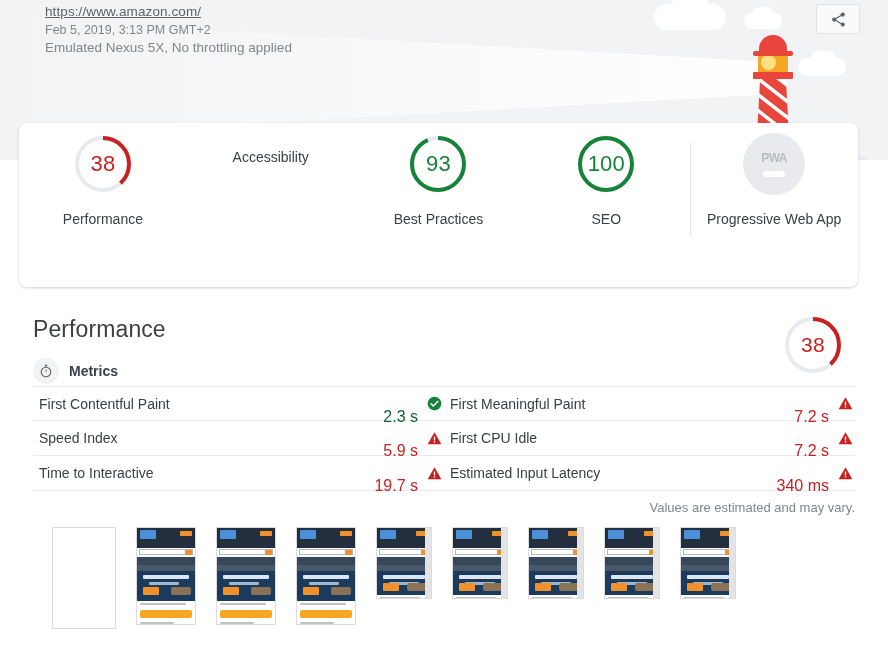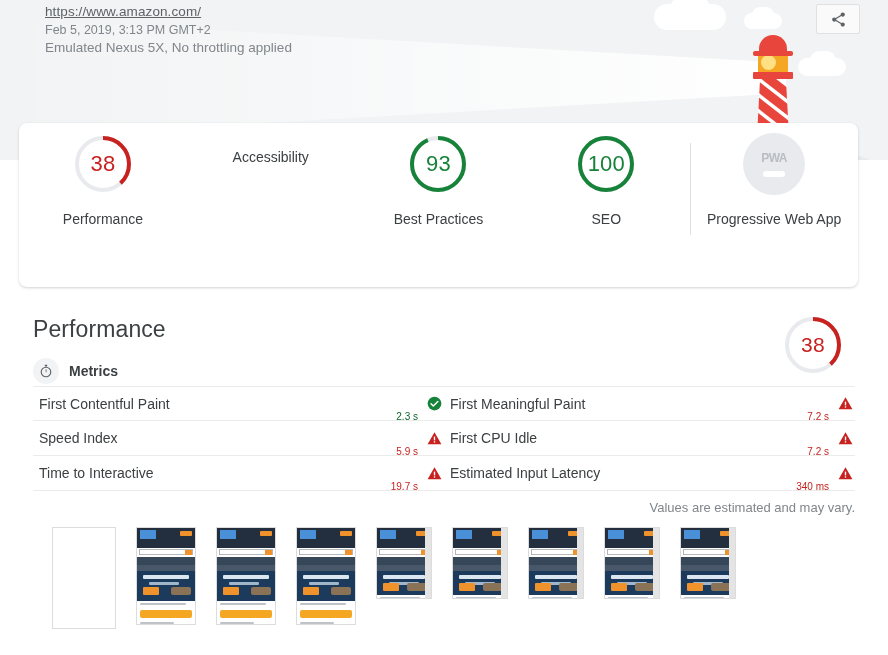--- a/index.html
+++ b/index.html
@@ -174,21 +174,21 @@
   .metrics-col { flex:1 1 0; }
   .metric-row {
     display:flex; align-items:center; justify-content:space-between;
     height:35px;
     border-bottom:1px solid #ebebeb;
     padding: 0 2px 0 6px;
   }
   .metric-row:first-child { border-top:1px solid #ebebeb; }
   .metric-name { font-size:14px; color:#3c4043; }
   .metric-right { display:flex; align-items:center; }
-  .metric-value { font-size:10px; margin-right:9px;margin-top:26px; }
+  .metric-value { font-size:16px; margin-right:9px;margin-top:26px; }
   .metric-value.pass { color:#0d652d; }
   .metric-value.fail { color:#c5221f; }
   .metric-icon { width:15px; height:15px; display:block; }
 
   .values-note {
     position:absolute; right:33px; top:200px;
     font-size:13px; color:#80868b;
   }
 
   

